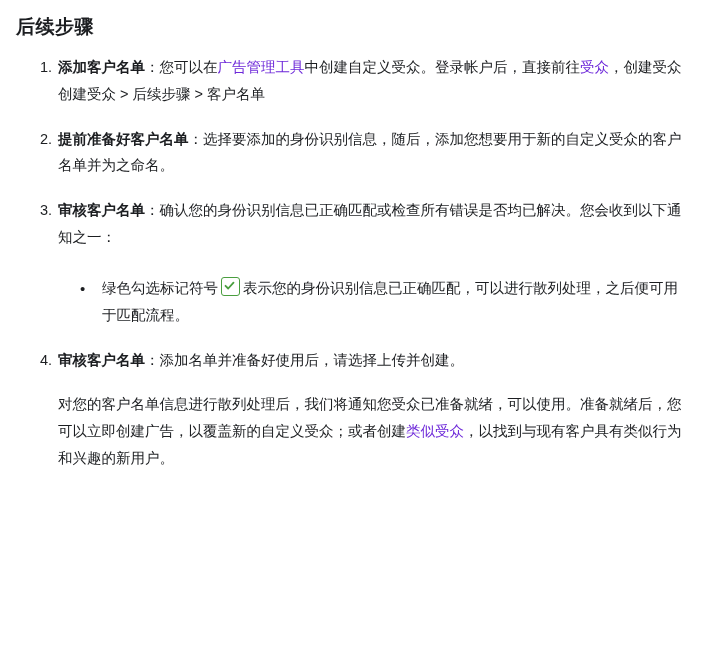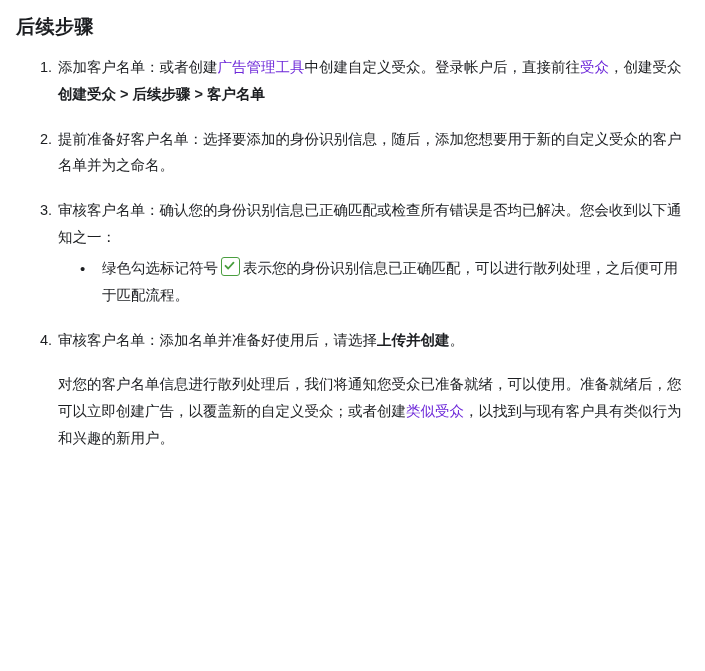--- a/index.html
+++ b/index.html
@@ -48,33 +48,33 @@
     position: absolute;
     left: 20px;
     top: 0;
     width: 18px;
     text-align: right;
     font-size: 14.5px;
     line-height: 1.85;
     color: #1c1e21;
   }
   .lead {
-    font-weight: normal;
+    font-weight: bold;
     margin-top: 13px;
   }
   a.inline-link {
     color: #6d28d9;
     text-decoration: none;
   }
   .bold {
-    font-weight: bold;
+    font-weight: normal;
   }
   ul.notices {
     list-style: none;
-    margin: 4px 0 4px 0;
+    margin: 24px 0 4px 0;
     padding: 0;
   }
   ul.notices > li {
     position: relative;
     padding-left: 44px;
     margin-bottom: 16px;
     font-size: 14.5px;
     line-height: 1.85;
   }
   ul.notices > li::before {
@@ -124,21 +124,21 @@
 </head>
 <body>
 
 <div class="page">
 
   <div class="page-title">后续步骤</div>
 
   <ol class="steps">
 
     <li>
-      <span class="lead">添加客户名单</span><span>：</span><span>或者创建</span><a class="inline-link" href="#">广告管理工具</a><span>中创建自定义受众。登录帐户后，直接前往</span><a class="inline-link" href="#">受众</a><span>，创建受众</span><span class="bold">创建受众</span><span class="bold"> &gt; </span><span class="bold">后续步骤</span><span class="bold"> &gt; </span><span class="bold">客户名单</span>
+      <span class="lead">添加客户名单</span><span>：</span><span>您可以在</span><a class="inline-link" href="#">广告管理工具</a><span>中创建自定义受众。登录帐户后，直接前往</span><a class="inline-link" href="#">受众</a><span>，创建受众</span><span class="bold">创建受众</span><span class="bold"> &gt; </span><span class="bold">后续步骤</span><span class="bold"> &gt; </span><span class="bold">客户名单</span>
     </li>
 
     <li>
       <span class="lead">提前准备好客户名单</span><span>：</span><span>选择要添加的身份识别信息，随后，添加您想要用于新的自定义受众的客户名单并为之命名。</span>
     </li>
 
     <li>
       <span class="lead">审核客户名单</span><span>：</span><span>确认您的身份识别信息已正确匹配或检查所有错误是否均已解决。您会收到以下通知之一：</span>
 
       <ul class="notices">

